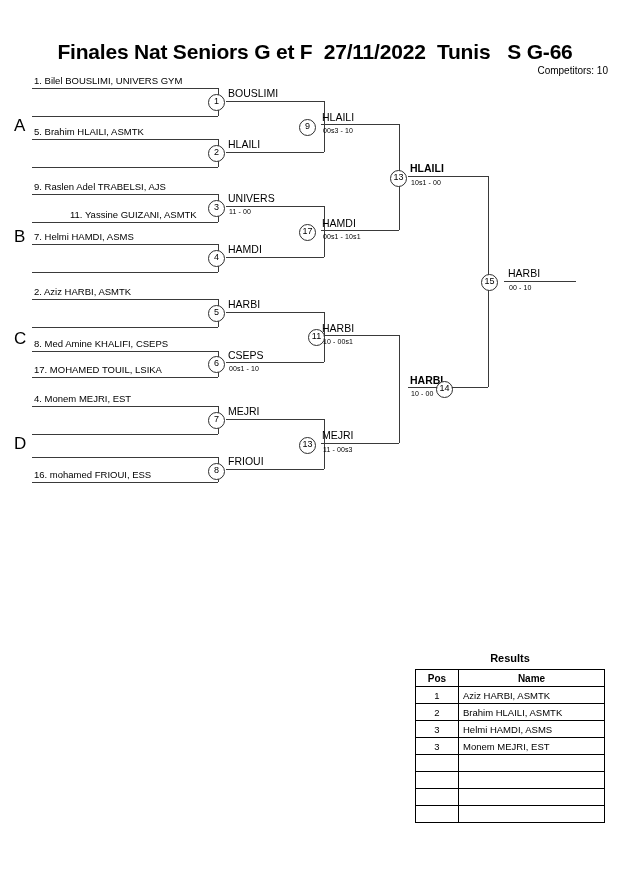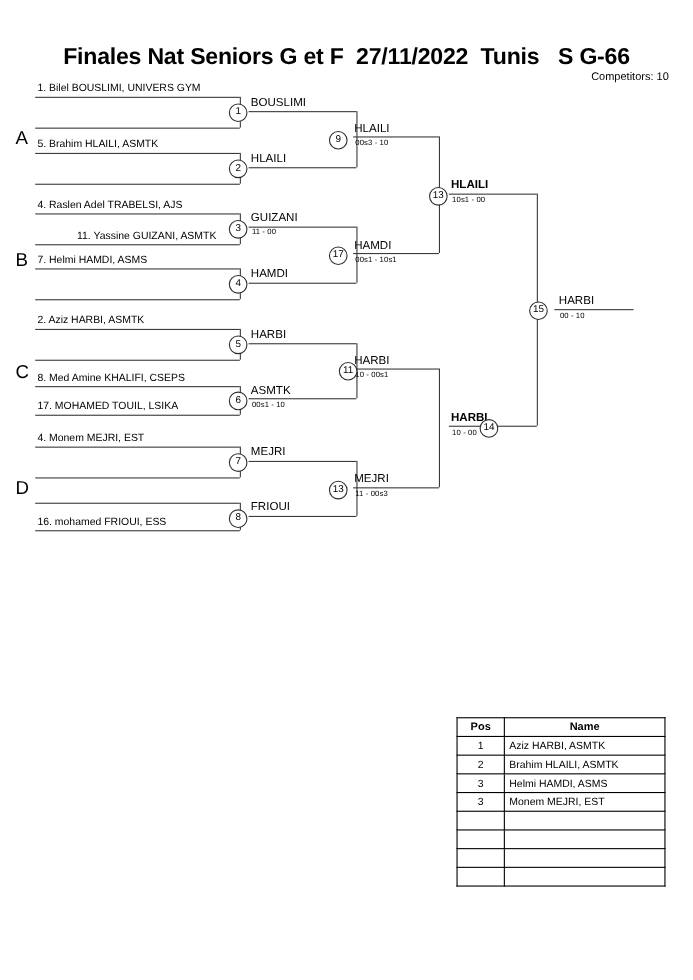--- a/index.html
+++ b/index.html
@@ -158,27 +158,27 @@
   <div class="mn" style="left:208px; top:145px;">2</div>
   <div class="win" style="left:228px; top:139px;">HLAILI</div>
   <div class="hline" style="left:226px; top:152px; width:98px;"></div>
 
   <div class="vline" style="left:324px; top:101px; height:51px;"></div>
   <div class="mn" style="left:299px; top:119px;">9</div>
   <div class="win" style="left:322px; top:112px;">HLAILI</div>
   <div class="sc" style="left:323px; top:127px;">00s3 - 10</div>
   <div class="hline" style="left:321px; top:124px; width:78px;"></div>
 
-  <div class="nm" style="left:34px; top:182px;">4. Raslen Adel TRABELSI, AJS</div>
+  <div class="nm" style="left:34px; top:182px;">9. Raslen Adel TRABELSI, AJS</div>
   <div class="hline" style="left:32px; top:194px; width:186px;"></div>
   <div class="nm" style="left:34px; top:210px;margin-left:36px;">11. Yassine GUIZANI, ASMTK</div>
   <div class="hline" style="left:32px; top:222px; width:186px;"></div>
   <div class="vline" style="left:218px; top:194px; height:28px;"></div>
   <div class="mn" style="left:208px; top:200px;">3</div>
-  <div class="win" style="left:228px; top:193px;">GUIZANI</div>
+  <div class="win" style="left:228px; top:193px;">UNIVERS</div>
   <div class="sc" style="left:229px; top:208px;">11 - 00</div>
   <div class="hline" style="left:226px; top:206px; width:98px;"></div>
 
   <div class="nm" style="left:34px; top:232px;">7. Helmi HAMDI, ASMS</div>
   <div class="hline" style="left:32px; top:244px; width:186px;"></div>
   <div class="nm" style="left:34px; top:260px;"></div>
   <div class="hline" style="left:32px; top:272px; width:186px;"></div>
   <div class="vline" style="left:218px; top:244px; height:28px;"></div>
   <div class="mn" style="left:208px; top:250px;">4</div>
   <div class="win" style="left:228px; top:244px;">HAMDI</div>
@@ -204,21 +204,21 @@
   <div class="mn" style="left:208px; top:305px;">5</div>
   <div class="win" style="left:228px; top:299px;">HARBI</div>
   <div class="hline" style="left:226px; top:312px; width:98px;"></div>
 
   <div class="nm" style="left:34px; top:339px;">8. Med Amine KHALIFI, CSEPS</div>
   <div class="hline" style="left:32px; top:351px; width:186px;"></div>
   <div class="nm" style="left:34px; top:365px;">17. MOHAMED TOUIL, LSIKA</div>
   <div class="hline" style="left:32px; top:377px; width:186px;"></div>
   <div class="vline" style="left:218px; top:351px; height:26px;"></div>
   <div class="mn" style="left:208px; top:356px;">6</div>
-  <div class="win" style="left:228px; top:350px;">ASMTK</div>
+  <div class="win" style="left:228px; top:350px;">CSEPS</div>
   <div class="sc" style="left:229px; top:365px;">00s1 - 10</div>
   <div class="hline" style="left:226px; top:362px; width:98px;"></div>
 
   <div class="vline" style="left:324px; top:312px; height:50px;"></div>
   <div class="mn" style="left:308px; top:329px;">11</div>
   <div class="win" style="left:322px; top:323px;">HARBI</div>
   <div class="sc" style="left:323px; top:338px;">10 - 00s1</div>
   <div class="hline" style="left:321px; top:335px; width:78px;"></div>
 
   <div class="nm" style="left:34px; top:394px;">4. Monem MEJRI, EST</div>
@@ -253,20 +253,21 @@
 
   <div class="vline" style="left:488px; top:176px; height:211px;"></div>
   <div class="mn" style="left:481px; top:274px;">15</div>
   <div class="win" style="left:508px; top:268px;">HARBI</div>
   <div class="sc" style="left:509px; top:284px;">00 - 10</div>
   <div class="hline" style="left:504px; top:281px; width:72px;"></div>
 
 </div>
 
 <div id="results-wrap">
+  <div id="results-title">Results</div>
   <table class="res">
     <thead>
       <tr>
         <th class="pos">Pos</th>
         <th>Name</th>
       </tr>
     </thead>
     <tbody>
       <tr>
         <td class="pos">1</td>

